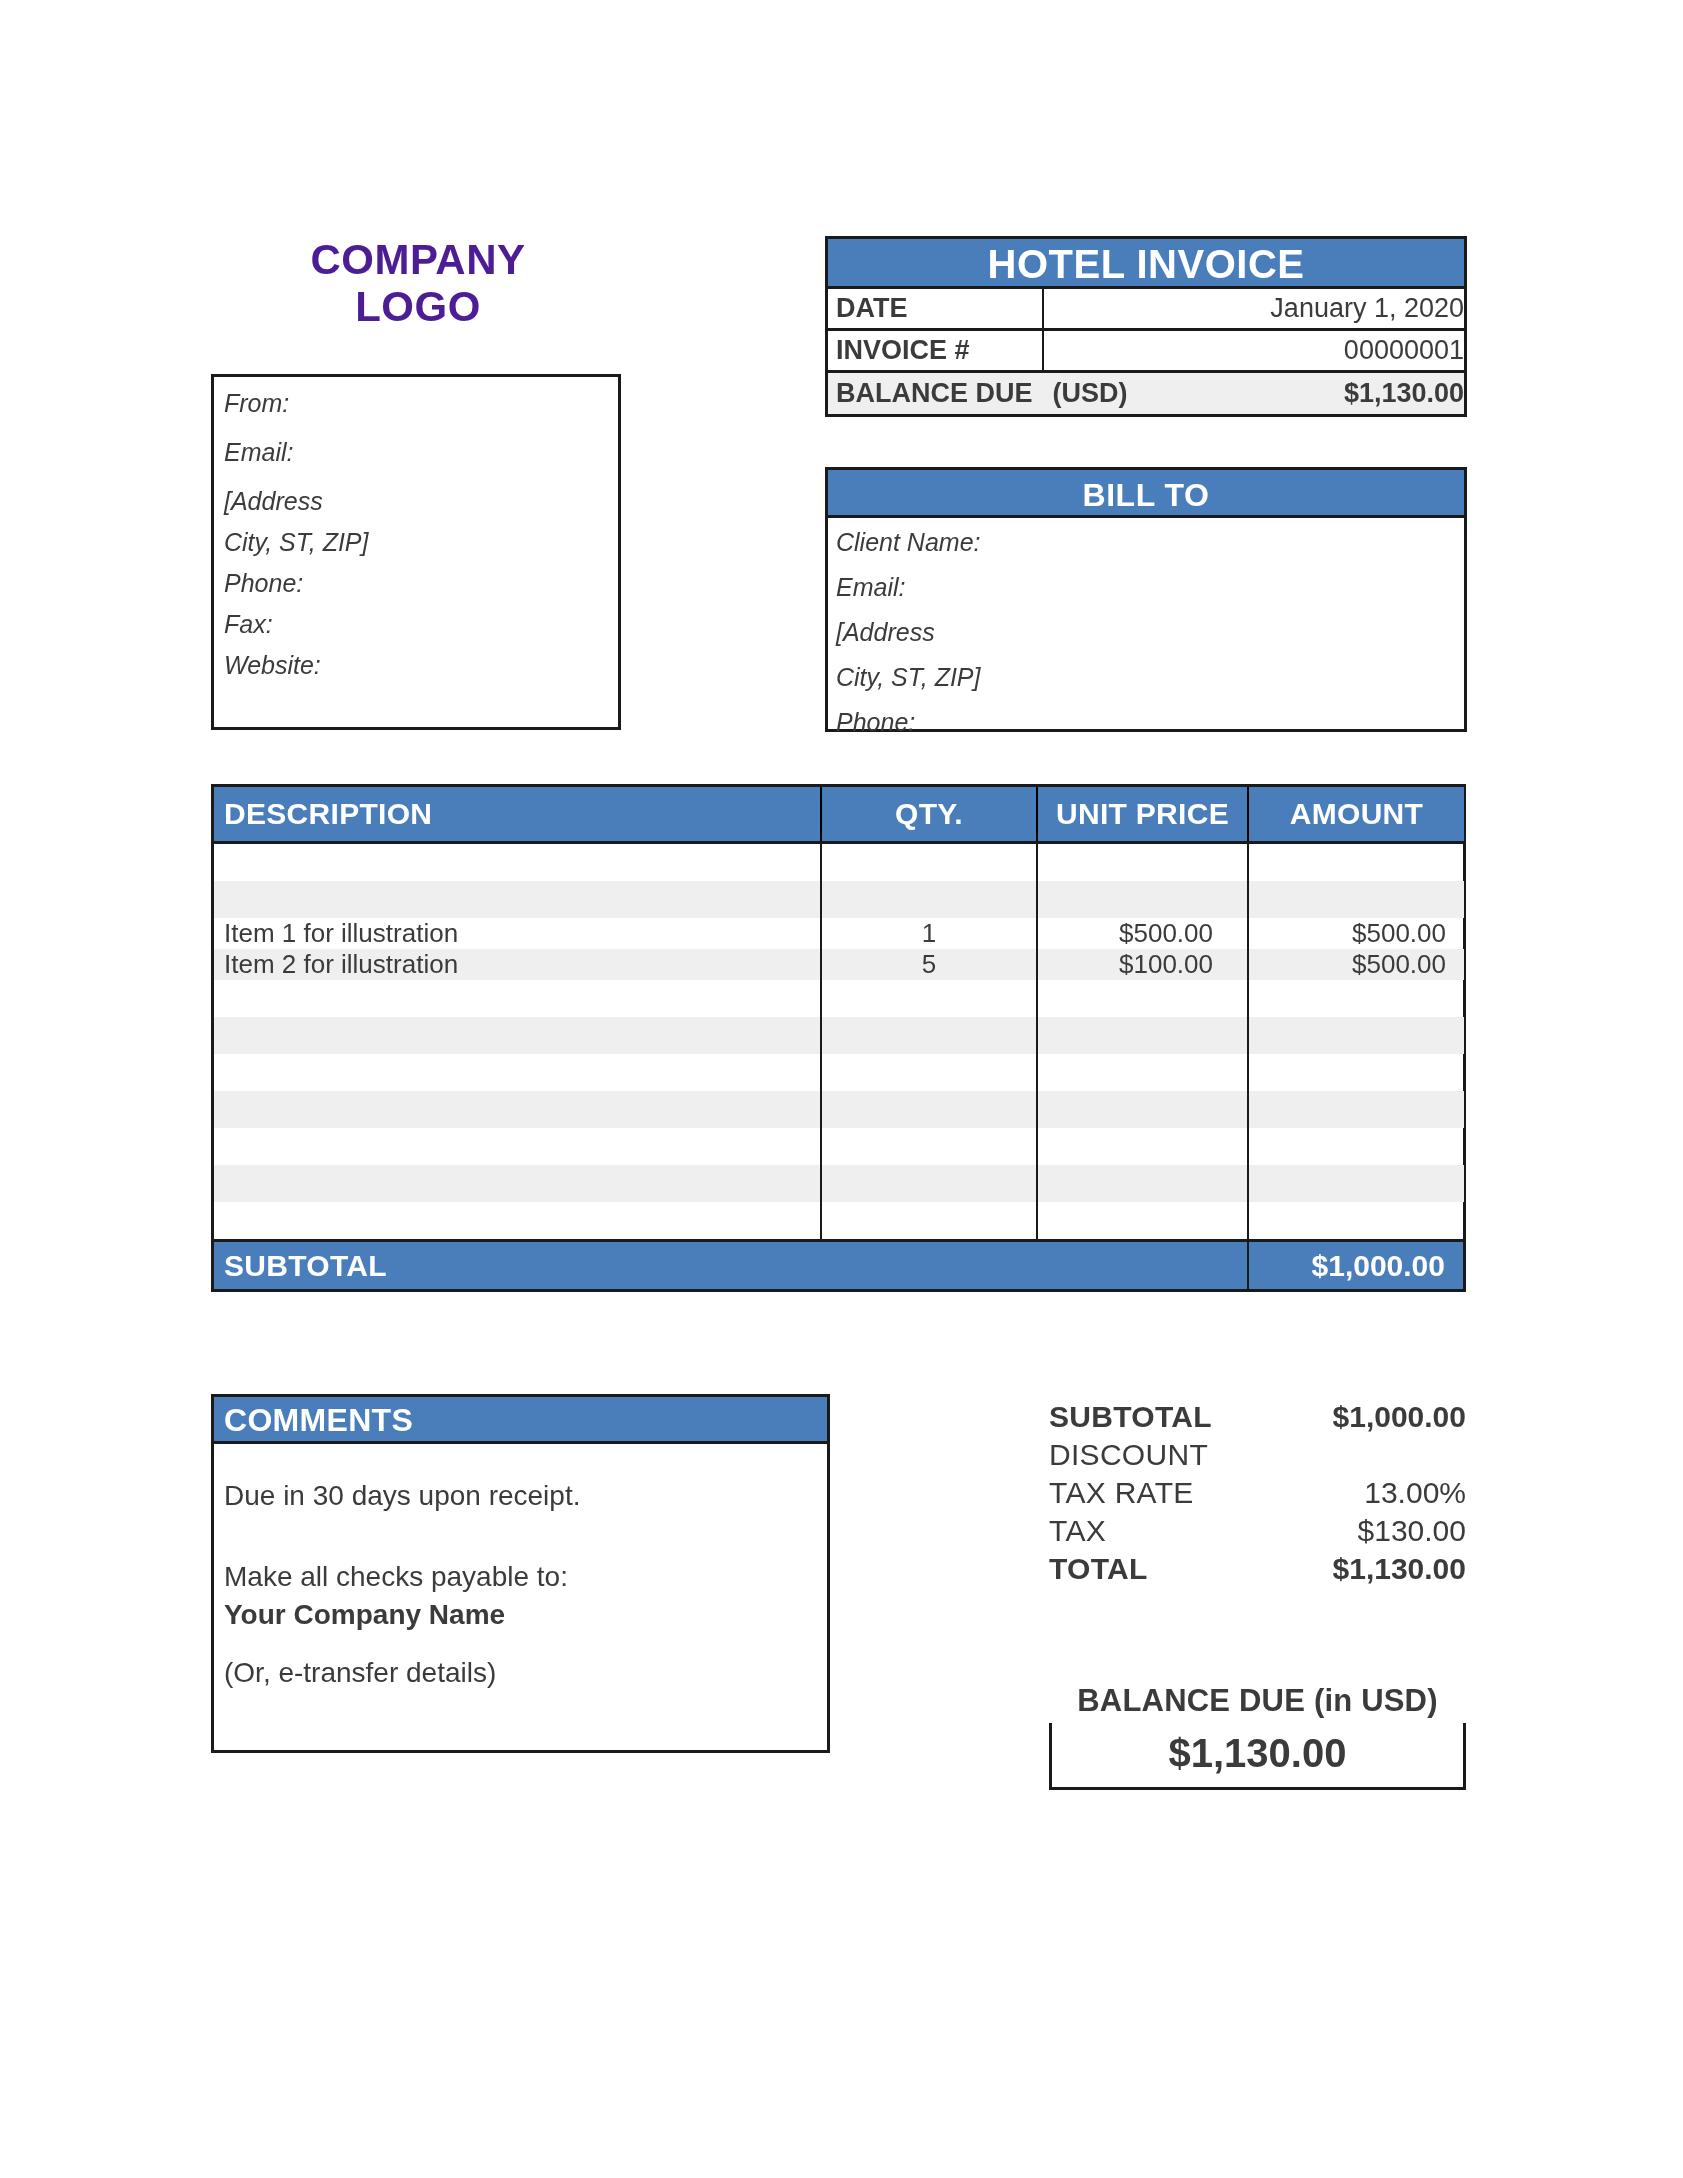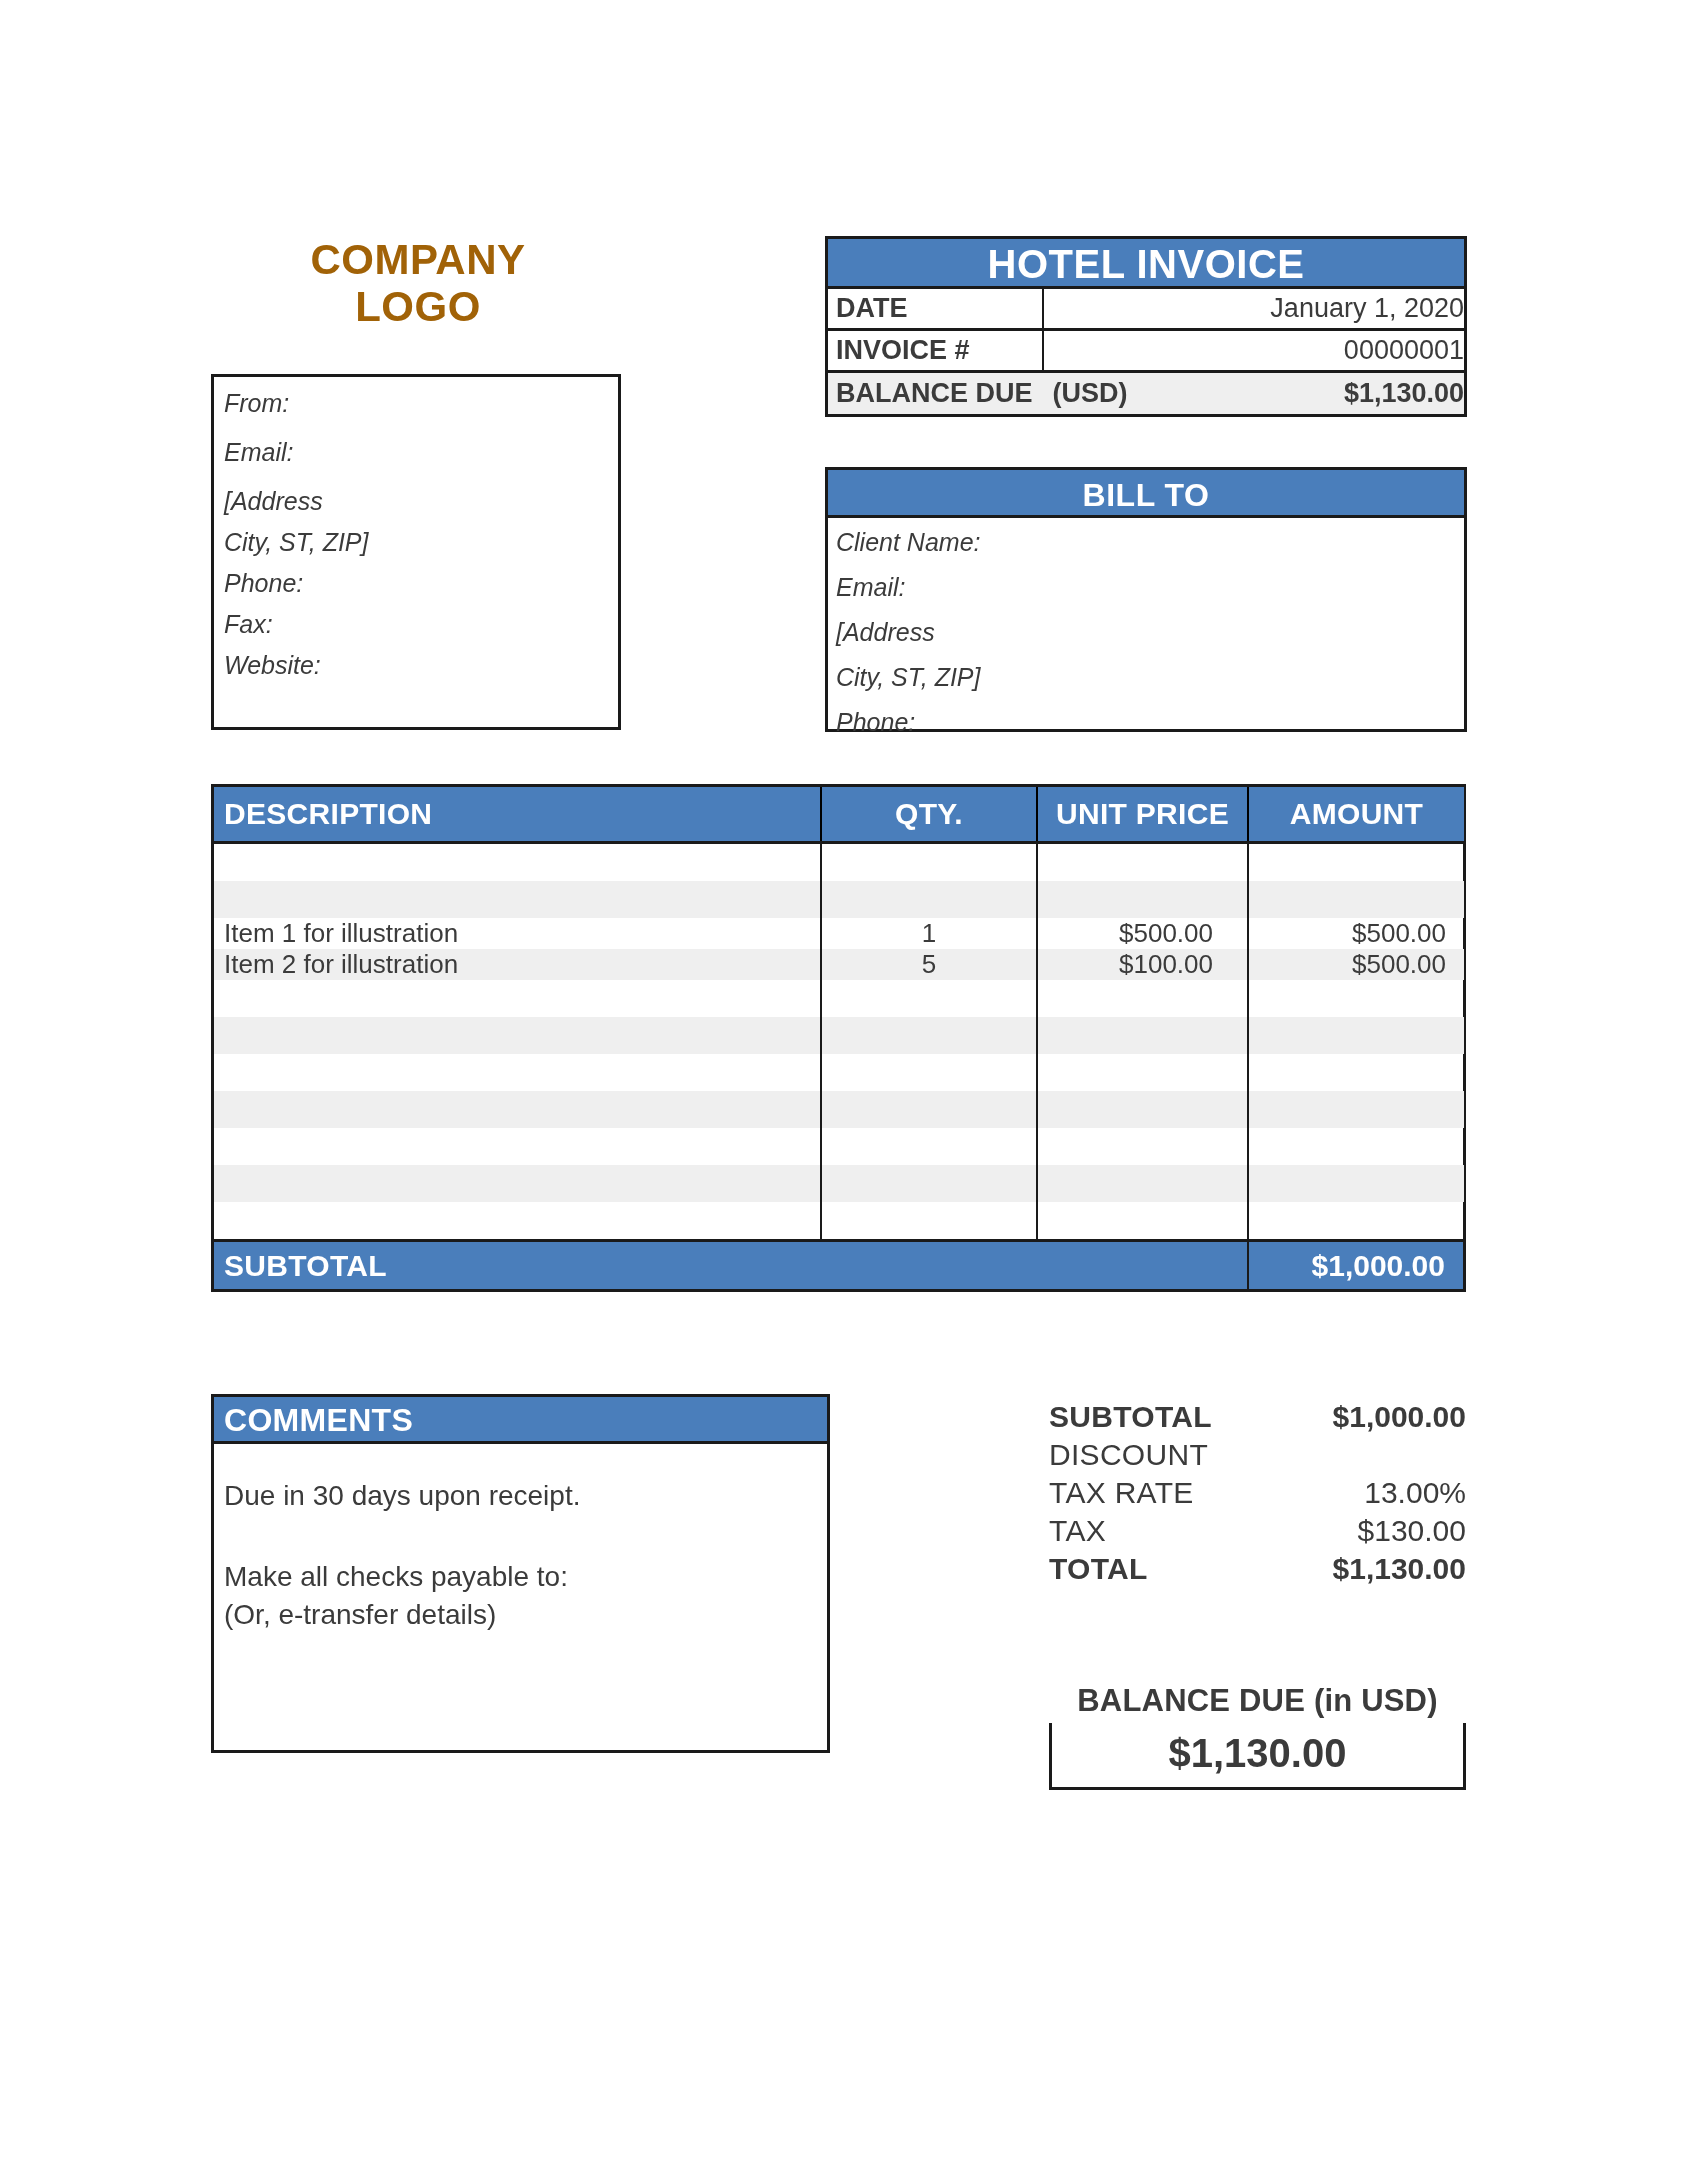--- a/index.html
+++ b/index.html
@@ -26,21 +26,21 @@
   
   .logo-block {
     position: absolute;
     left: 211px;
     top: 236px;
     width: 414px;
     text-align: center;
     font-size: 42px;
     font-weight: bold;
     line-height: 1.12;
-    color: #a16207;
+    color: #4c1d95;
     letter-spacing: 0.5px;
   }
 
   
   .from-box {
     position: absolute;
     left: 211px;
     top: 374px;
     width: 410px;
     height: 356px;
@@ -484,20 +484,21 @@
       <div class="s-lbl">SUBTOTAL</div>
       <div class="s-val">$1,000.00</div>
     </div>
   </div>
 
   <div class="comments">
     <div class="comments-title">COMMENTS</div>
     <div class="comments-body">
       <div class="cmt-line gap">Due in 30 days upon receipt.</div>
       <div class="cmt-line nogap">Make all checks payable to:</div>
+      <div class="cmt-line b">Your Company Name</div>
       <div class="cmt-line">(Or, e-transfer details)</div>
     </div>
   </div>
 
 
   <div class="totals">
     <div class="t-row bold">
       <div class="t-lbl">SUBTOTAL</div>
       <div class="t-val">$1,000.00</div>
     </div>

